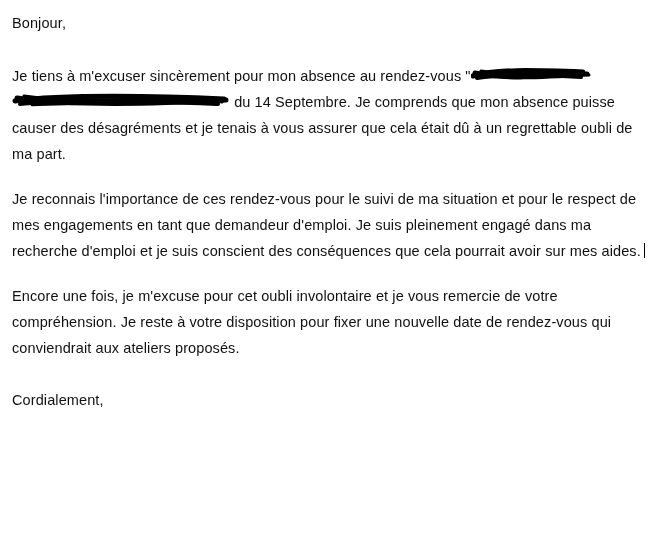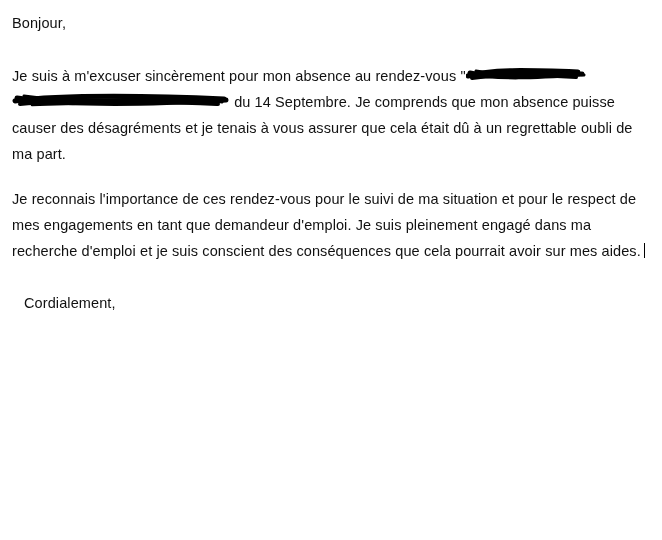--- a/index.html
+++ b/index.html
@@ -23,21 +23,20 @@
   }
   .para {
     font-size: 14.5px;
     line-height: 26px;
     margin: 0 0 19px 0;
     color: #111111;
     letter-spacing: 0.1px;
   }
   .para:last-child {
     margin-bottom: 0;
-    margin-left: 12px;
   }
   .greeting {
     margin-bottom: 27px;
   }
   .closing {
     margin-top: 26px;
   }
   .redact-wrap {
     position: relative;
     display: inline-block;
@@ -68,32 +67,33 @@
     width: 218px;
   }
 </style>
 </head>
 <body>
 
 <div class="letter">
 
   <p class="para greeting">Bonjour,</p>
 
-  <p class="para"><span>Je suis à m'excuser sincèrement pour mon absence au rendez-vous "</span><span class="redact-wrap redact-1"><span class="redact-text">[illisible]</span><svg class="scribble" width="120" height="24" viewBox="0 0 120 24">
+  <p class="para"><span>Je tiens à m'excuser sincèrement pour mon absence au rendez-vous "</span><span class="redact-wrap redact-1"><span class="redact-text">[illisible]</span><svg class="scribble" width="120" height="24" viewBox="0 0 120 24">
           <path d="M2 13 C 25 6, 60 7, 112 9" stroke="#000" stroke-width="5" fill="none" stroke-linecap="round"></path>
           <path d="M4 10 C 30 16, 70 14, 116 11" stroke="#000" stroke-width="5" fill="none" stroke-linecap="round"></path>
           <path d="M6 15 C 40 10, 80 12, 110 14" stroke="#000" stroke-width="4" fill="none" stroke-linecap="round"></path>
           <path d="M10 8 C 45 14, 85 6, 118 12" stroke="#000" stroke-width="3" fill="none" stroke-linecap="round"></path>
         </svg></span><span> </span><span class="redact-wrap redact-2"><span class="redact-text">[illisible]</span><svg class="scribble" width="218" height="24" viewBox="0 0 218 24">
           <path d="M3 12 C 50 5, 150 7, 212 10" stroke="#000" stroke-width="5" fill="none" stroke-linecap="round"></path>
           <path d="M5 9 C 60 17, 140 15, 214 11" stroke="#000" stroke-width="5" fill="none" stroke-linecap="round"></path>
           <path d="M8 15 C 70 9, 160 13, 206 15" stroke="#000" stroke-width="4" fill="none" stroke-linecap="round"></path>
           <path d="M12 7 C 80 16, 170 5, 210 13" stroke="#000" stroke-width="3" fill="none" stroke-linecap="round"></path>
           <path d="M20 16 C 90 12, 150 18, 200 9" stroke="#000" stroke-width="2.5" fill="none" stroke-linecap="round"></path>
         </svg></span><span> du 14 Septembre. Je comprends que mon absence puisse causer des désagréments et je tenais à vous assurer que cela était dû à un regrettable oubli de ma part.</span></p>
 
   <p class="para"><span>Je reconnais l'importance de ces rendez-vous pour le suivi de ma situation et pour le respect de mes engagements en tant que demandeur d'emploi. Je suis pleinement engagé dans ma recherche d'emploi et je suis conscient des conséquences que cela pourrait avoir sur mes aides.</span><span class="caret"></span></p>
 
 
+  <p class="para">Encore une fois, je m'excuse pour cet oubli involontaire et je vous remercie de votre compréhension. Je reste à votre disposition pour fixer une nouvelle date de rendez-vous qui conviendrait aux ateliers proposés.</p>
 
   <p class="para closing">Cordialement,</p>
 
 </div>
 
 </body></html>

